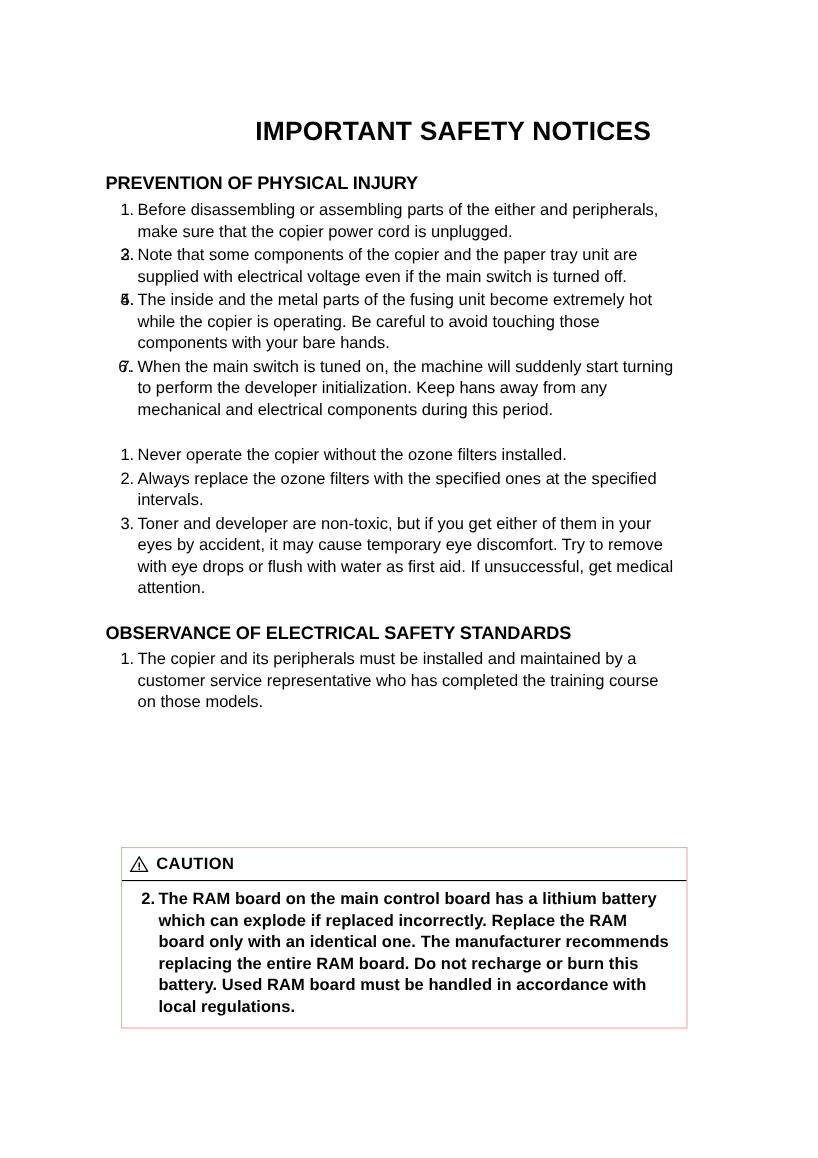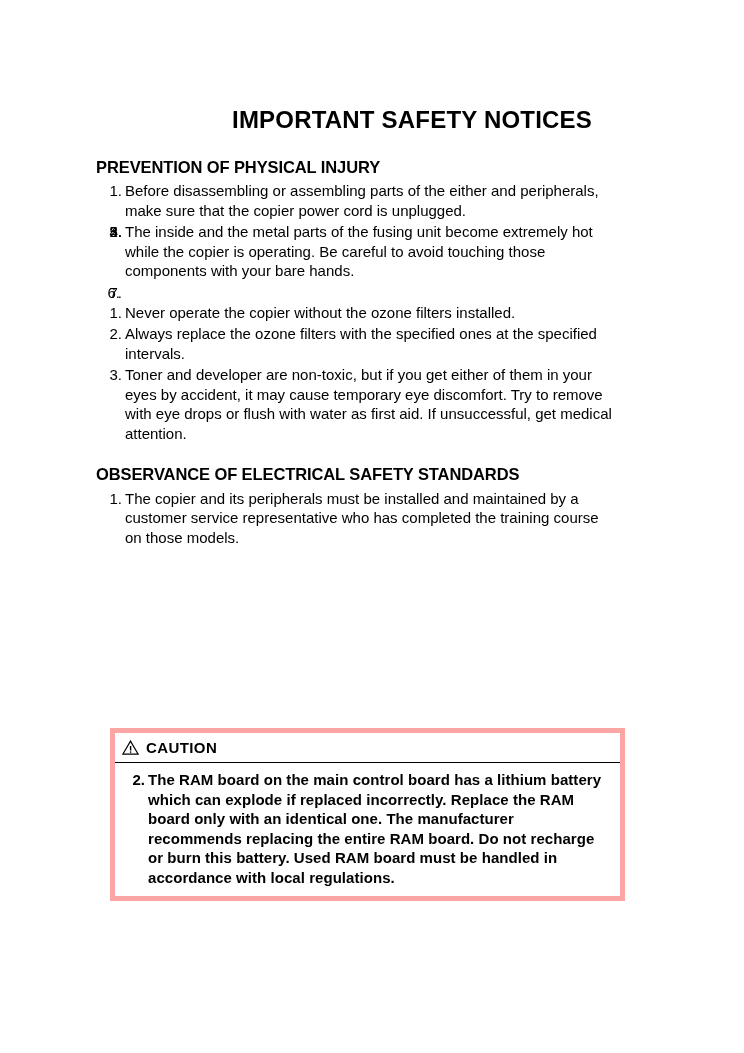--- a/index.html
+++ b/index.html
@@ -84,23 +84,23 @@
   }
 
   
   li.item.tight .num {
     width: 24px;
   }
 
   .caution-box {
     position: absolute;
     left: 110px;
-    top: 728px;
+    top: 770px;
     width: 515px;
-    border: 5px solid #fca5a5;
+    border: 1px solid #fca5a5;
     background: #ffffff;
     box-sizing: border-box;
   }
 
   .caution-header {
     display: flex;
     align-items: center;
     gap: 7px;
     padding: 4px 0 4px 7px;
     border-bottom: 1px solid #000000;
@@ -150,25 +150,25 @@
 
   <div class="doc-title">IMPORTANT SAFETY NOTICES</div>
 
   <div class="content">
 
     <div class="section">
       <div class="section-heading">PREVENTION OF PHYSICAL INJURY</div>
       <ol class="items">
         <li class="item"><span class="num">1.</span><span>Before disassembling or assembling parts of the either and peripherals, make sure that the copier power cord is unplugged.</span></li>
         <li class="item"><span class="num">2.</span></li>
-        <li class="item"><span class="num">3.</span></li>
+        <li class="item"><span class="num">3.</span><span>Note that some components of the copier and the paper tray unit are supplied with electrical voltage even if the main switch is turned off.</span></li>
         <li class="item"><span class="num">4.</span></li>
         <li class="item"><span class="num">5.</span><span>The inside and the metal parts of the fusing unit become extremely hot while the copier is operating. Be careful to avoid touching those components with your bare hands.</span></li>
         <li class="item tight"><span class="num">6.</span></li>
-        <li class="item"><span class="num">7.</span></li>
+        <li class="item"><span class="num">7.</span><span>When the main switch is tuned on, the machine will suddenly start turning to perform the developer initialization. Keep hans away from any mechanical and electrical components during this period.</span></li>
       </ol>
     </div>
 
     <div class="section">
       <ol class="items">
         <li class="item"><span class="num">1.</span><span>Never operate the copier without the ozone filters installed.</span></li>
         <li class="item"><span class="num">2.</span><span>Always replace the ozone filters with the specified ones at the specified intervals.</span></li>
         <li class="item"><span class="num">3.</span><span>Toner and developer are non-toxic, but if you get either of them in your eyes by accident, it may cause temporary eye discomfort. Try to remove with eye drops or flush with water as first aid. If unsuccessful, get medical attention.</span></li>
       </ol>
     </div>

